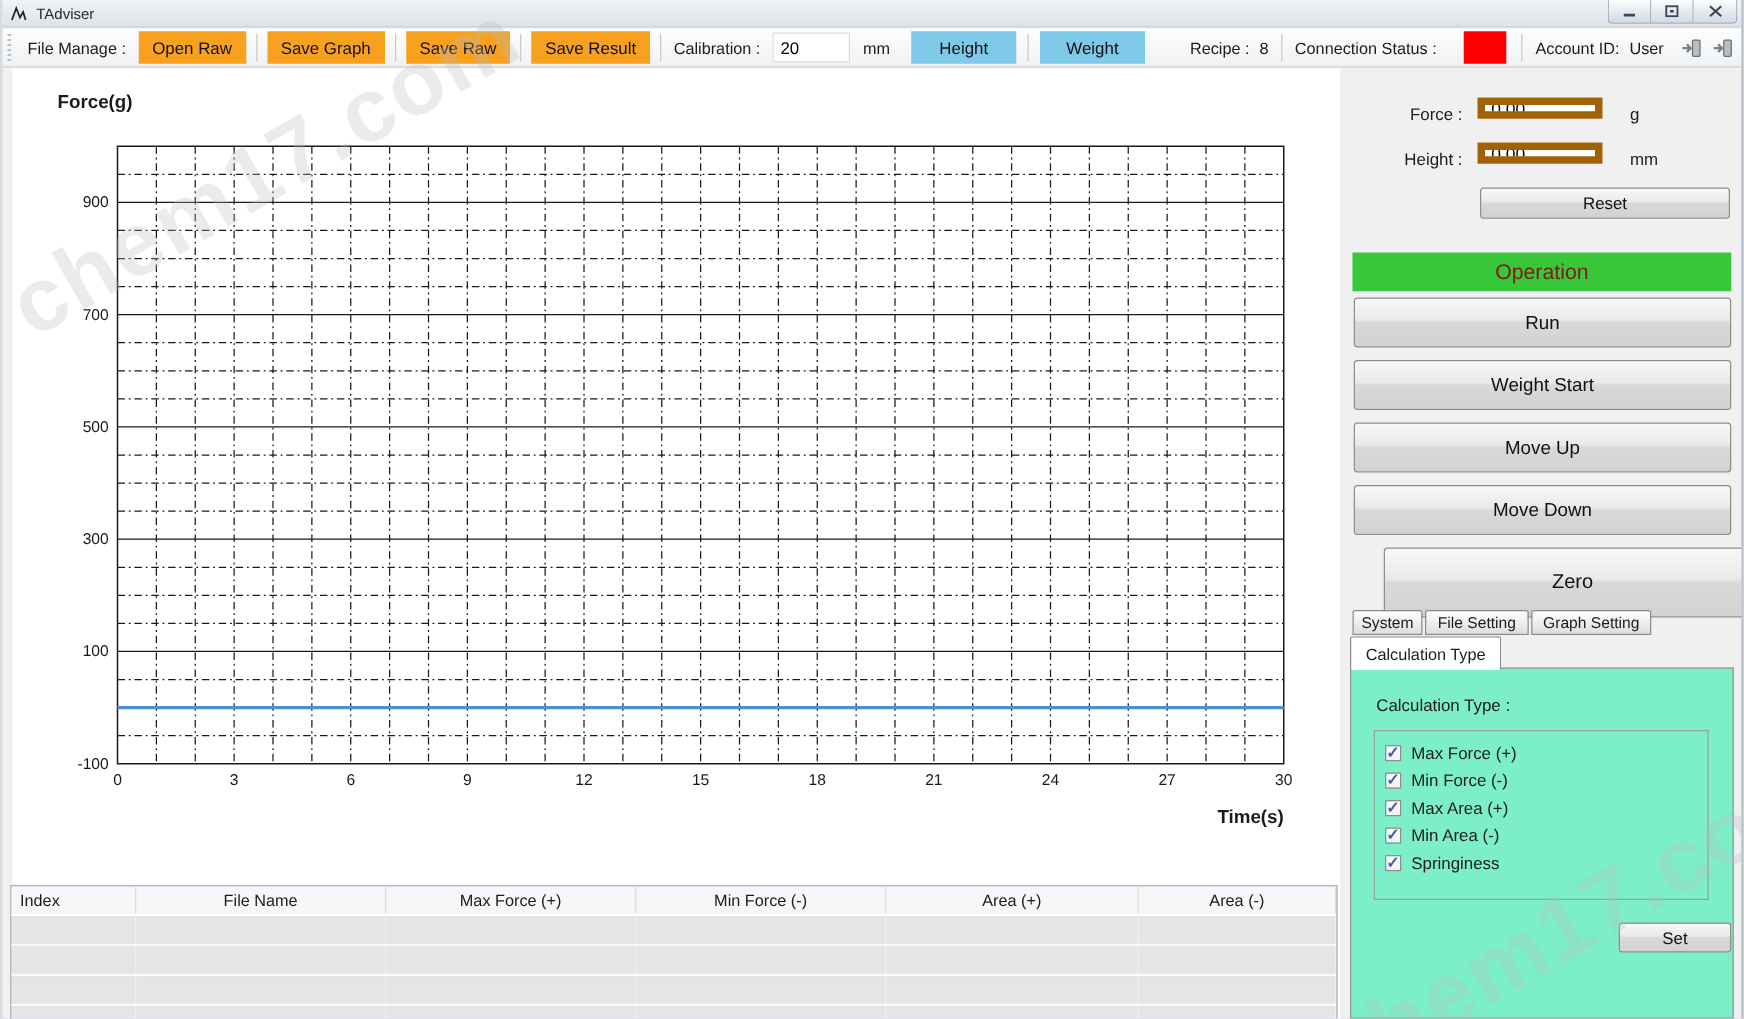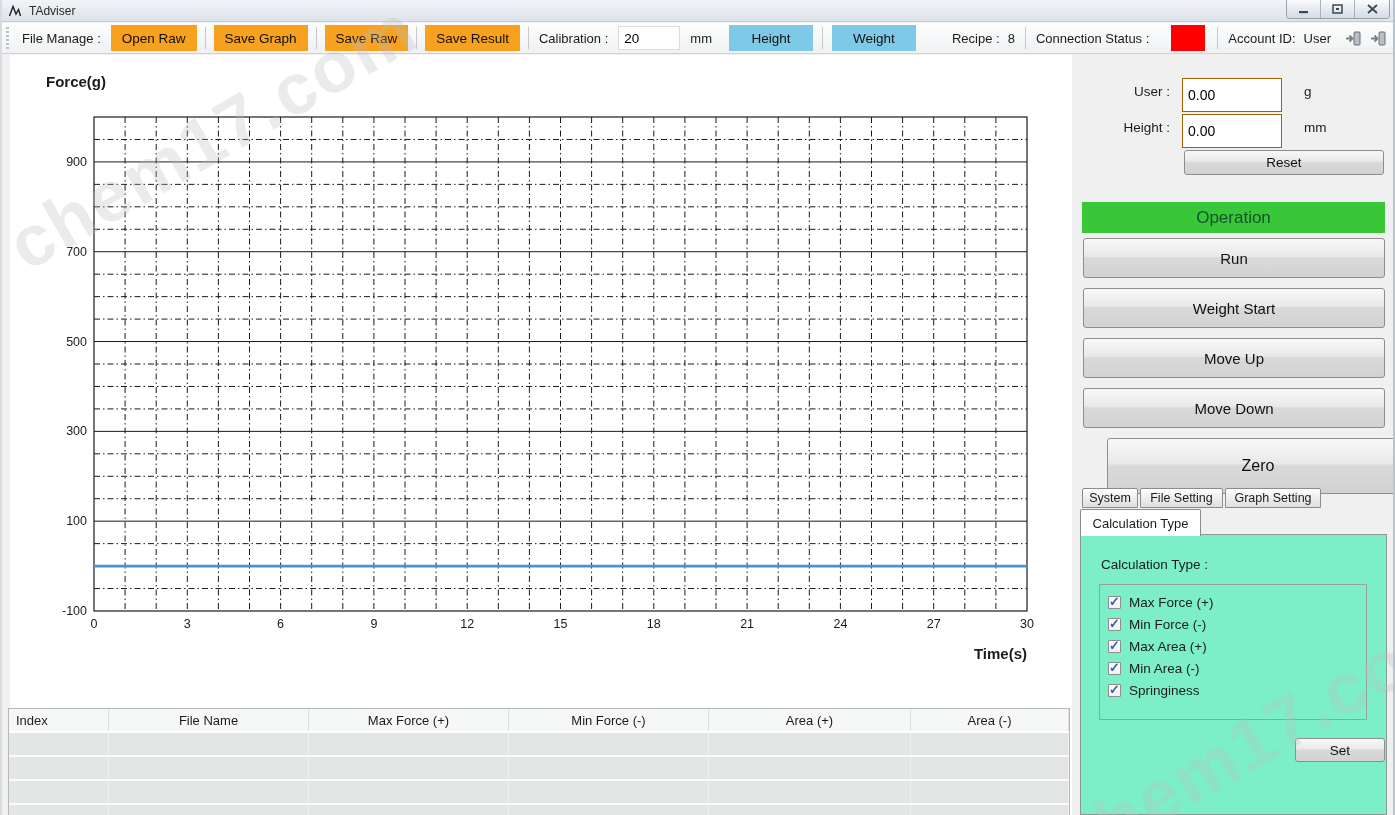--- a/index.html
+++ b/index.html
@@ -63,30 +63,30 @@
   .t-head { display:flex; height:24px; background:#f6f7f7; border-bottom:2px solid #fff; }
   .t-head > div { display:flex; align-items:center; justify-content:center;
     font-size:13px; border-right:1px solid #dcdede; height:100%; }
   .t-head > div.i0 { justify-content:flex-start; padding-left:7px; }
   .t-body .t-row { display:flex; height:24px; background:#e4e5e5; border-bottom:2px solid #fafafa; }
   .t-row > div { height:100%; border-right:1px solid #eeefef; }
   .i0,.c0 { width:100px; } .i1,.c1 { width:200px;text-align:center; } .i2,.c2 { width:200px; }
   .i3,.c3 { width:200px; } .i4,.c4 { width:202px; } .i5,.c5 { width:158px; }
   
   .rp-label { position:absolute; width:84px; text-align:right; font-size:13.5px; }
-  .rp-input { position:absolute; width:100px; height:34px; border:1px solid #a16207;
+  .rp-input { position:absolute; width:100px; height:17px; border:6px solid #a16207;
     background:#fff; font-family:inherit; font-size:14px; padding-left:5px; }
   .rp-unit { position:absolute; font-size:13.5px; }
   .btn7 {
     position:absolute; background:linear-gradient(#f8f8f8,#e9e9e9 45%,#d9d9d9 50%,#d2d2d2);
     border:1px solid #8e8e8e; border-radius:3px; font-family:inherit; color:#111;
     display:flex; align-items:center; justify-content:center;
   }
   .op-btn { position:absolute; left:1080px; top:202px; width:303px; height:31px;
-    background:#38c738; border:none; color:#14532d; font-size:17px; font-family:inherit; }
+    background:#38c738; border:none; color:#7f1d1d; font-size:17px; font-family:inherit; }
   
   .tab { position:absolute; display:flex; align-items:center; justify-content:center;
     font-size:12.5px; background:linear-gradient(#ffffff,#ececec 55%,#dedede);
     border:1px solid #898c95; border-radius:2px 2px 0 0; }
   .tab.selected { background:#fff; z-index:6; font-size:13px; border-bottom:none; }
   .green-panel { position:absolute; left:1078px; top:534px; width:307px; height:281px;
     background:#7cefc9; border:1px solid #8a9a92; z-index:2; }
   .ct-label { position:absolute; left:20px; top:22px; font-size:13.5px; }
   .ct-listbox { position:absolute; left:18px; top:49px; width:268px; height:136px;
     border:1px solid #96a39d; padding:6px 8px; }
@@ -291,21 +291,21 @@
           <div class="c0"></div>
           <div class="c1"></div>
           <div class="c2"></div>
           <div class="c3"></div>
           <div class="c4"></div>
           <div class="c5"></div>
         </div>
       </div>
   </div>
 
-  <span class="rp-label" style="left:1084px;top:84px;">User :</span>
+  <span class="rp-label" style="left:1084px;top:84px;">Force :</span>
   <input class="rp-input" style="left: 1180px; top: 78px;" value="0.00">
   <span class="rp-unit" style="left:1302px;top:84px;">g</span>
 
   <span class="rp-label" style="left:1084px;top:120px;">Height :</span>
   <input class="rp-input" style="left: 1180px; top: 114px;" value="0.00">
   <span class="rp-unit" style="left:1302px;top:120px;">mm</span>
 
   <button class="btn7" style="left:1182px;top:150px;width:200px;height:25px;font-size:13.5px;">Reset</button>
 
   <button class="op-btn">Operation</button>

